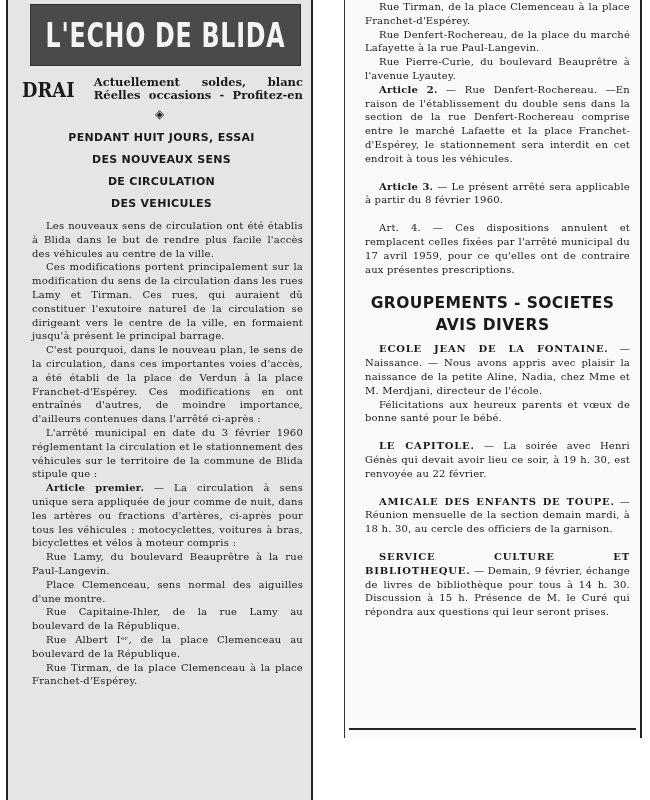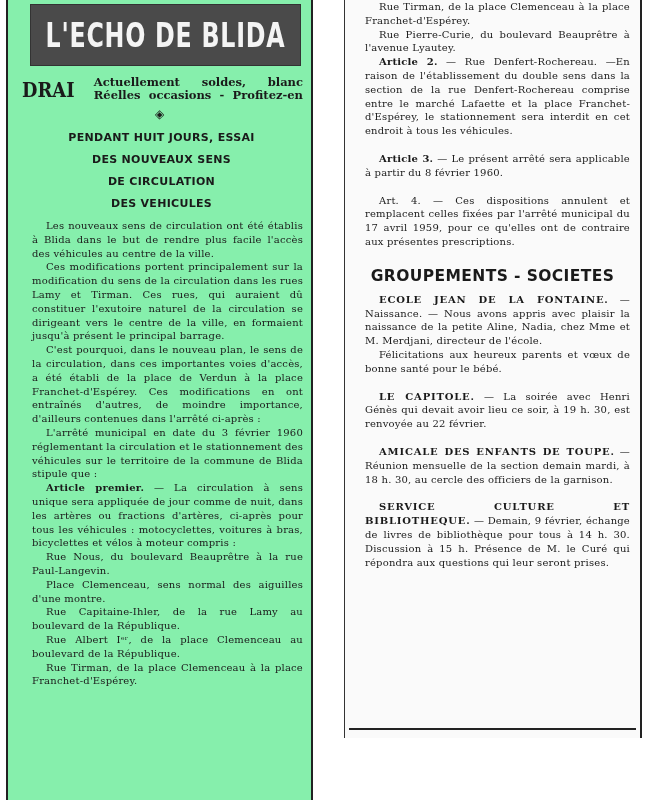--- a/index.html
+++ b/index.html
@@ -5,21 +5,21 @@
   html, body { margin:0; padding:0; }
   body {
     width:650px; height:800px; overflow:hidden; position:relative;
     background:#ffffff;
     font-family: "DejaVu Serif", serif;
     color:#1a1a1a;
   }
   .col-left {
     position:absolute; left:6px; top:0; width:307px; height:800px;
     border-left:2px solid #222; border-right:2px solid #222;
-    box-sizing:border-box; background:#86efac;
+    box-sizing:border-box; background:#e5e5e5;
   }
   .col-right {
     position:absolute; left:344px; top:0; width:298px; height:738px;
     border-left:1px solid #333; border-right:2px solid #222;
     box-sizing:border-box; background:#fafafa;
   }
   .col-right .bottom-rule {
     position:absolute; left:4px; right:4px; bottom:8px; height:2px; background:#222;
   }
   .masthead {
@@ -92,39 +92,41 @@
     <div>DE CIRCULATION</div>
     <div>DES VEHICULES</div>
   </div>
 
   <div class="text">
     <p>Les nouveaux sens de circulation ont été établis à Blida dans le but de rendre plus facile l'accès des véhicules au centre de la ville.</p>
     <p>Ces modifications portent principalement sur la modification du sens de la circulation dans les rues Lamy et Tirman. Ces rues, qui auraient dû constituer l'exutoire naturel de la circulation se dirigeant vers le centre de la ville, en formaient jusqu'à présent le principal barrage.</p>
     <p>C'est pourquoi, dans le nouveau plan, le sens de la circulation, dans ces importantes voies d'accès, a été établi de la place de Verdun à la place Franchet-d'Espérey. Ces modifications en ont entraînés d'autres, de moindre importance, d'ailleurs contenues dans l'arrêté ci-après :</p>
     <p>L'arrêté municipal en date du 3 février 1960 réglementant la circulation et le stationnement des véhicules sur le territoire de la commune de Blida stipule que :</p>
     <p><b>Article premier.</b><span> — La circulation à sens unique sera appliquée de jour comme de nuit, dans les artères ou fractions d'artères, ci-après pour tous les véhicules : motocyclettes, voitures à bras, bicyclettes et vélos à moteur compris :</span></p>
-    <p>Rue Nous, du boulevard Beauprêtre à la rue Paul-Langevin.</p>
+    <p>Rue Lamy, du boulevard Beauprêtre à la rue Paul-Langevin.</p>
     <p>Place Clemenceau, sens normal des aiguilles d'une montre.</p>
     <p>Rue Capitaine-Ihler, de la rue Lamy au boulevard de la République.</p>
     <p>Rue Albert Iᵉʳ, de la place Clemenceau au boulevard de la République.</p>
     <p>Rue Tirman, de la place Clemenceau à la place Franchet-d'Espérey.</p>
   </div>
 </div>
 
 <div class="col-right">
   <div class="text">
     <p>Rue Tirman, de la place Clemenceau à la place Franchet-d'Espérey.</p>
+    <p>Rue Denfert-Rochereau, de la place du marché Lafayette à la rue Paul-Langevin.</p>
     <p>Rue Pierre-Curie, du boulevard Beauprêtre à l'avenue Lyautey.</p>
     <p><b>Article 2.</b><span> — Rue Denfert-Rochereau. —En raison de l'établissement du double sens dans la section de la rue Denfert-Rochereau comprise entre le marché Lafaette et la place Franchet-d'Espérey, le stationnement sera interdit en cet endroit à tous les véhicules.</span></p>
     <p class="gap"><b>Article 3.</b><span> — Le présent arrêté sera applicable à partir du 8 février 1960.</span></p>
     <p class="gap"><span>Art. 4.</span><span> — Ces dispositions annulent et remplacent celles fixées par l'arrêté municipal du 17 avril 1959, pour ce qu'elles ont de contraire aux présentes prescriptions.</span></p>
   </div>
 
   <div class="section-head">
     <div>GROUPEMENTS - SOCIETES</div>
+    <div>AVIS DIVERS</div>
   </div>
 
   <div class="text">
     <p><span class="notice-title">ECOLE JEAN DE LA FONTAINE.</span><span> — Naissance. — Nous avons appris avec plaisir la naissance de la petite Aline, Nadia, chez Mme et M. Merdjani, directeur de l'école.</span></p>
     <p>Félicitations aux heureux parents et vœux de bonne santé pour le bébé.</p>
     <p class="gap"><span class="notice-title">LE CAPITOLE.</span><span> — La soirée avec Henri Génès qui devait avoir lieu ce soir, à 19 h. 30, est renvoyée au 22 février.</span></p>
     <p class="gap"><span class="notice-title">AMICALE DES ENFANTS DE TOUPE.</span><span> — Réunion mensuelle de la section demain mardi, à 18 h. 30, au cercle des officiers de la garnison.</span></p>
     <p class="gap"><span class="notice-title">SERVICE CULTURE ET BIBLIOTHEQUE.</span><span> — Demain, 9 février, échange de livres de bibliothèque pour tous à 14 h. 30. Discussion à 15 h. Présence de M. le Curé qui répondra aux questions qui leur seront prises.</span></p>
   </div>
   <div class="bottom-rule"></div>

